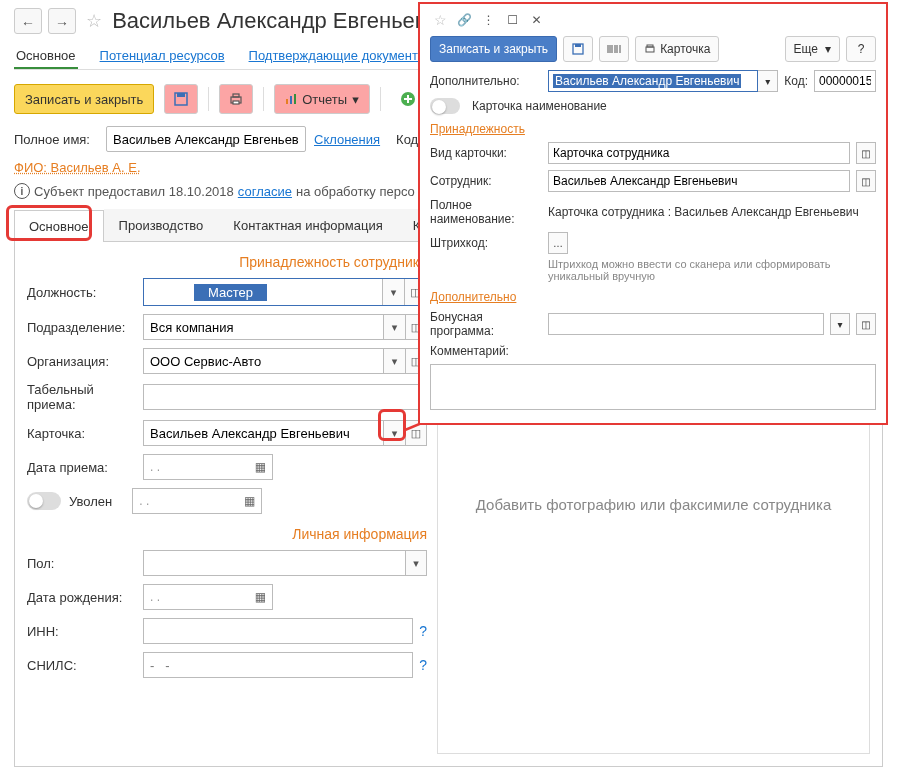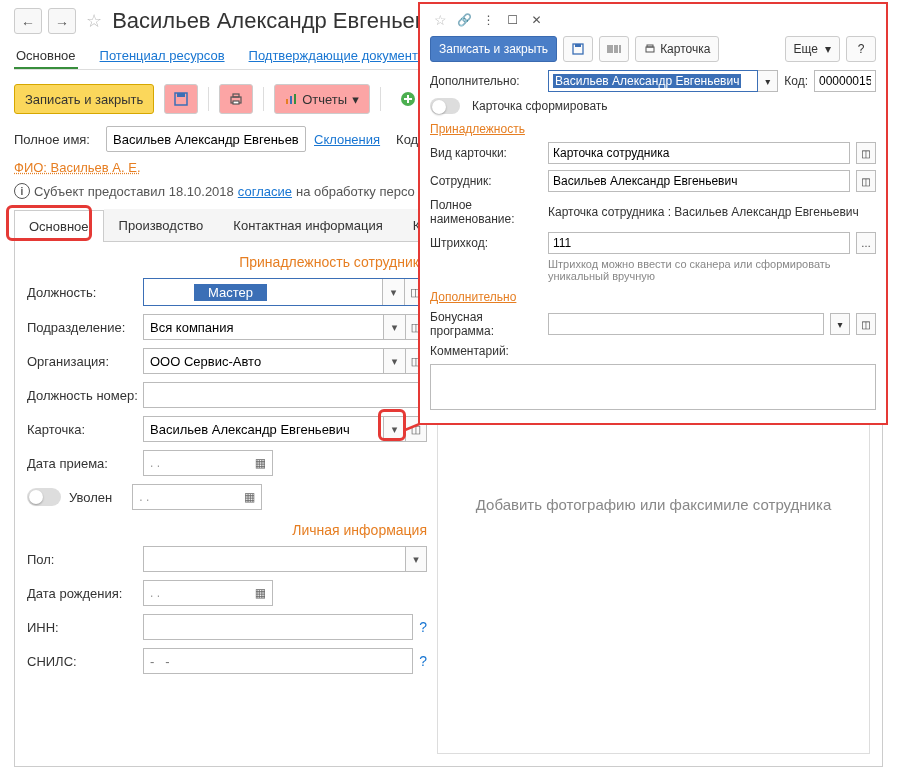--- a/index.html
+++ b/index.html
@@ -172,21 +172,21 @@
       <div class="field-row">
         <div class="field-label">Организация:</div>
         <div class="field-input-group">
           <input class="field-input" value="ООО Сервис-Авто" style="">
           <div class="field-btn">▾</div>
           <div class="field-btn">◫</div>
         </div>
       </div>
 
       <div class="field-row">
-        <div class="field-label">Должность номер:</div>
+        <div class="field-label">Табельный приема:</div>
         <input class="field-input" style="border-right: 1px solid rgb(187, 187, 187);">
       </div>
 
       <div class="field-row">
         <div class="field-label">Карточка:</div>
         <div class="field-input-group">
           <input class="field-input" value="Васильев Александр Евгеньевич" style="">
           <div class="field-btn">▾</div>
           <div class="field-btn">◫</div>
         </div>
@@ -303,21 +303,21 @@
           <span style="background:#3b6fb6;color:#fff;padding:0 2px">Васильев Александр Евгеньевич</span>
         </div>
       <div class="pfield-btn" style="border-left:none">▾</div>
     </div>
     <span>Код:</span>
     <input class="pfield-input" style="width: 62px; flex: 0 0 auto;" value="00000015">
   </div>
   
   <div class="pfield-row">
     <div class="toggle" style="width:30px;height:16px"></div>
-    <span style="margin-left:6px">Карточка сформировать</span>
+    <span style="margin-left:6px">Карточка наименование</span>
   </div>
   
   <div class="psection">Принадлежность</div>
   
   <div class="pfield-row">
     <span class="pfield-label">Вид карточки:</span>
     <input class="pfield-input" value="Карточка сотрудника" style="">
     <div class="pfield-btn">◫</div>
   </div>
   
@@ -327,21 +327,20 @@
     <div class="pfield-btn">◫</div>
   </div>
   
   <div class="pfield-row">
     <span class="pfield-label">Полное наименование:</span>
     <span style="flex:1;font-size:12px">Карточка сотрудника : Васильев Александр Евгеньевич</span>
   </div>
   
   <div class="pfield-row">
     <span class="pfield-label">Штрихкод:</span>
-    <input class="pfield-input" value="111" style="">
     <div class="pfield-btn">…</div>
   </div>
   <div class="phint">Штрихкод можно ввести со сканера или сформировать уникальный вручную</div>
   
   <div class="psection">Дополнительно</div>
   
   <div class="pfield-row">
     <span class="pfield-label">Бонусная программа:</span>
     <input class="pfield-input" style="">
     <div class="pfield-btn">▾</div>

